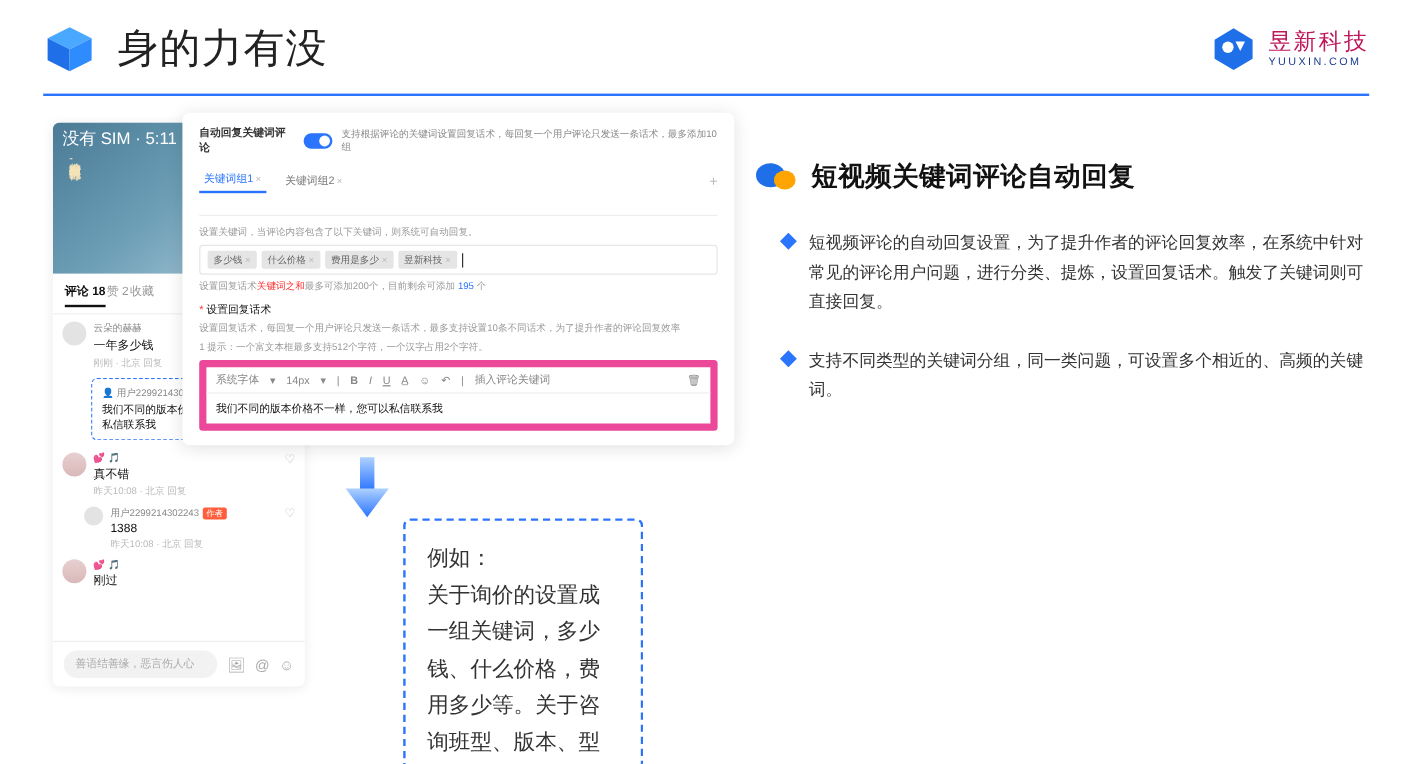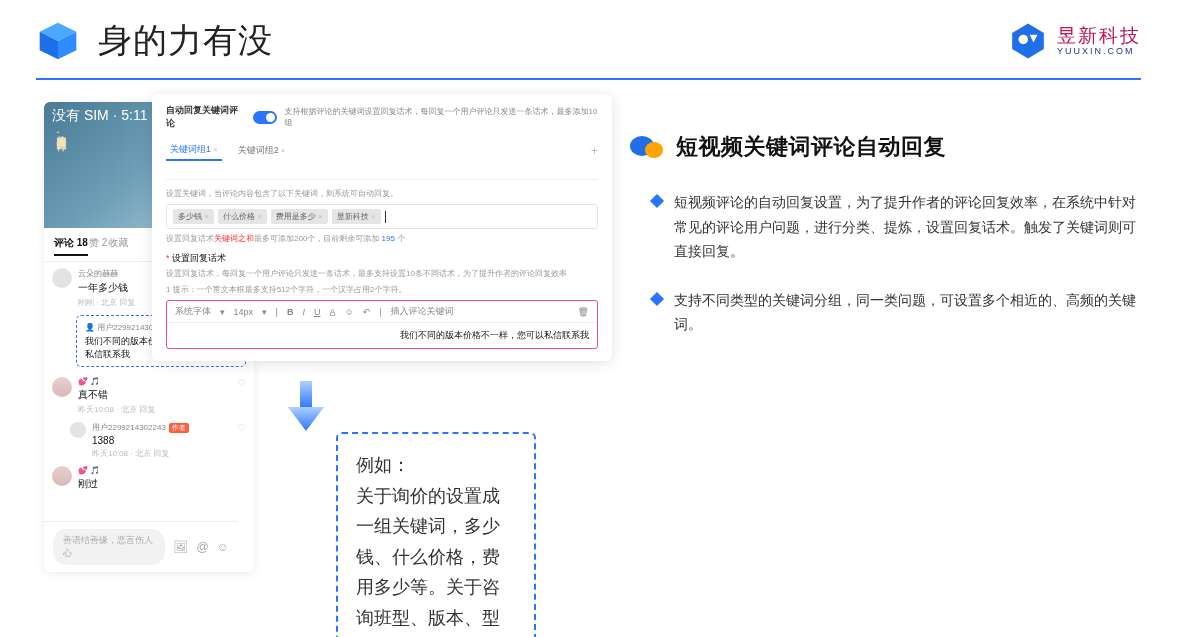--- a/index.html
+++ b/index.html
@@ -49,21 +49,21 @@
     .mname { color: #888; font-size: 8px; }
     .mmsg { color: #111; font-size: 10px; margin: 2px 0; }
     .mmeta { color: #bbb; font-size: 8px; }
     .mlike { color: #bbb; font-size: 10px; }
     .mbadge { display: inline-block; background: #ff5d3b; color: #fff; font-size: 7px; padding: 0 3px; border-radius: 2px; margin-left: 3px; }
 
     .mreply { margin: 6px 0 10px 24px; border: 1.5px dashed #2a74ff; border-radius: 5px; padding: 6px 8px; font-size: 9px; }
     .mreply-h { color: #888; font-size: 8px; margin-bottom: 2px; }
     .mreply-t { color: #111; line-height: 1.4; }
 
-    .minput { position: absolute; bottom: 0; left: 0; right: 16px; display: flex; align-items: center; gap: 8px; padding: 7px 9px; border-top: 1px solid #eee; background: #fff; }
+    .minput { position: absolute; bottom: 0; left: 0; right: 0; display: flex; align-items: center; gap: 8px; padding: 7px 9px; border-top: 1px solid #eee; background: #fff; }
     .minput-field { flex: 1; background: #f2f2f2; border-radius: 14px; padding: 5px 10px; font-size: 9px; color: #aaa; }
     .minput-ico { font-size: 12px; color: #aaa; }
 
     
     .panel { position: absolute; left: 116px; top: -8px; width: 460px; background: #fff; border-radius: 6px; box-shadow: 0 2px 14px rgba(0,0,0,0.12); padding: 10px 14px 12px; font-size: 9px; z-index: 2; }
     .panel-head { display: flex; align-items: center; gap: 8px; margin-bottom: 6px; }
     .panel-head-l { color: #333; font-weight: 600; }
     .switch { position: relative; width: 24px; height: 13px; background: #2a74ff; border-radius: 7px; }
     .switch::after { content: ""; position: absolute; right: 2px; top: 2px; width: 9px; height: 9px; background: #fff; border-radius: 50%; }
     .panel-head-r { color: #888; font-size: 8px; }
@@ -79,21 +79,21 @@
     .flabel::before { content: "* "; color: #ff2b2b; }
     .fdesc { color: #999; font-size: 8px; margin-bottom: 5px; }
     .taglist { border: 1px solid #e6e6e6; border-radius: 3px; padding: 4px 6px; display: flex; flex-wrap: wrap; gap: 4px; align-items: center; }
     .tag { background: #e5e5e5; color: #666; font-size: 8px; padding: 2px 5px; border-radius: 2px; }
     .tag::after { content: " ×"; color: #bbb; }
     .tagbar { width: 1px; height: 12px; background: #333; }
     .fhint { color: #999; font-size: 8px; margin-top: 4px; }
     .fhint .c1 { color: #ff2b2b; }
     .fhint .c2 { color: #2a74ff; }
 
-    .editor { border: 1px solid #ec4899; margin-top: 5px; border-radius: 3px; text-align: right; }
+    .editor { border: 6px solid #ec4899; margin-top: 5px; border-radius: 3px; }
     .etool { display: flex; align-items: center; gap: 9px; padding: 4px 8px; border-bottom: 1px solid #eee; color: #888; font-size: 9px; }
     .etool .sp { flex: 1; }
     .earea { padding: 6px 8px; font-size: 9px; color: #111; }
 
     
     .arrow { position: absolute; left: 240px; top: 275px; z-index: 3; }
 
     
     .example { position: absolute; left: 300px; top: 330px; width: 200px; border: 2px dashed #2a74ff; border-radius: 6px; padding: 16px 18px; font-size: 18px; line-height: 1.7; color: #333; }
   </style>

